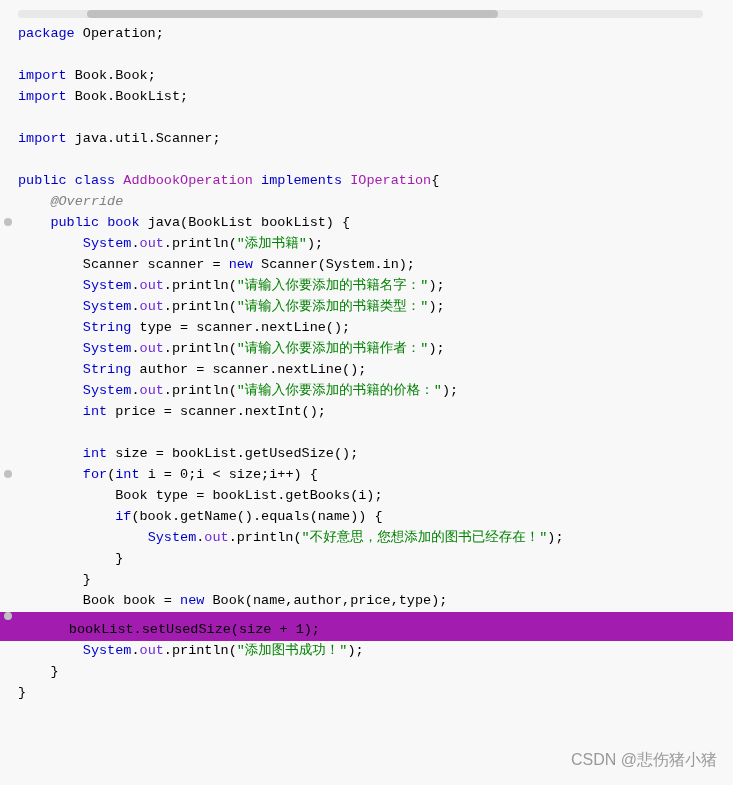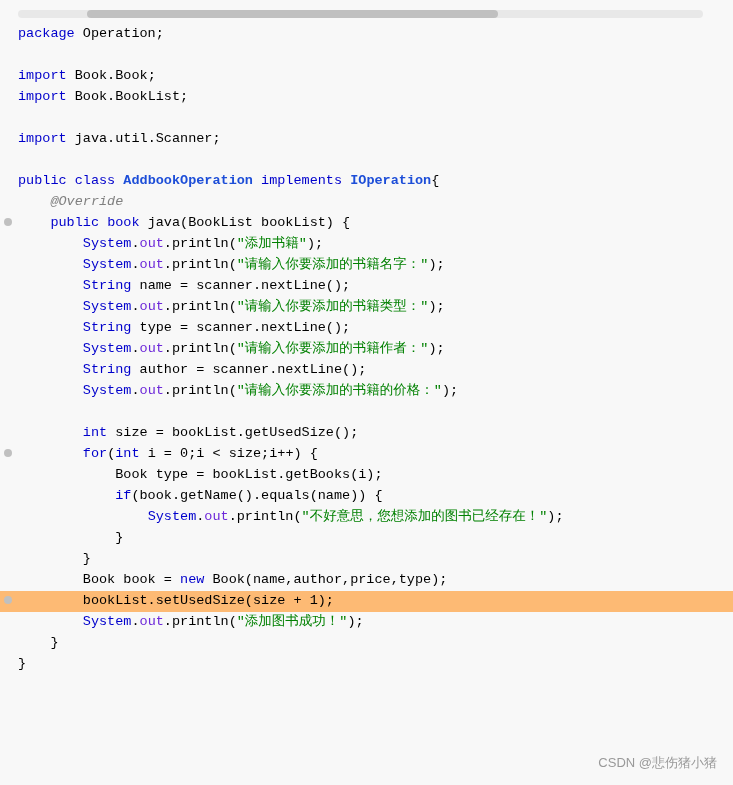--- a/index.html
+++ b/index.html
@@ -21,21 +21,22 @@
     }
     .code-line {
       display: flex;
       align-items: baseline;
       padding: 0 0 0 0;
       min-height: 21px;
       position: relative;
       justify-content: center;
     }
     .code-line.highlighted {
-      background: #fdba74;
+      background: #a21caf;
+      flex-direction: column;
     }
     .gutter {
       width: 14px;
       min-width: 14px;
       display: flex;
       align-items: center;
       justify-content: center;
       color: #aaa;
       font-size: 10px;
       padding-left: 2px;
@@ -47,34 +48,34 @@
       border-radius: 50%;
       display: inline-block;
     }
     .code-content {
       flex: 1;
       padding-left: 4px;
       white-space: pre;
     }
     .kw { color: #0000cc; font-weight: normal; }
     .type { color: #0000cc; }
-    .cls { color: #1d4ed8; font-weight: bold; }
+    .cls { color: #a21caf; }
     .str { color: #008000; }
     .annotation { color: #808080; font-style: italic; }
     .var { color: #000; }
     .method { color: #000; }
     .sys { color: #0000cc; }
     .out { color: #6d28d9; }
     .brand {
       position: absolute;
       bottom: 12px;
       right: 16px;
       color: #999;
       font-family: Arial, sans-serif;
-      font-size: 13px;
+      font-size: 16px;
     }
     .top-scroll {
       height: 8px;
       background: #e8e8e8;
       border-radius: 4px;
       margin: 0 30px 6px 18px;
     }
     .top-scroll-inner {
       height: 8px;
       background: #c0c0c0;
@@ -132,45 +133,49 @@
           <span class="gutter-dot"></span>
         </div>
         <div class="code-content"><span class="var">    </span><span class="kw">public </span><span class="type">book </span><span class="method">java</span><span class="var">(BookList bookList) {</span></div>
       </div>
       <div class="code-line">
         <div class="gutter"></div>
         <div class="code-content"><span class="var">        </span><span class="sys">System</span><span class="var">.</span><span class="out">out</span><span class="var">.println(</span><span class="str">"添加书籍"</span><span class="var">);</span></div>
       </div>
       <div class="code-line">
         <div class="gutter"></div>
+        <div class="code-content"><span class="var">        Scanner scanner = </span><span class="kw">new </span><span class="var">Scanner(System.in);</span></div>
+      </div>
+      <div class="code-line">
+        <div class="gutter"></div>
         <div class="code-content"><span class="var">        </span><span class="sys">System</span><span class="var">.</span><span class="out">out</span><span class="var">.println(</span><span class="str">"请输入你要添加的书籍名字："</span><span class="var">);</span></div>
       </div>
       <div class="code-line">
         <div class="gutter"></div>
-        <div class="code-content"><span class="var">        </span><span class="type">String </span><span class="var">name = scanner.nextLine();</span></div>
-      </div>
-      <div class="code-line">
-        <div class="gutter"></div>
         <div class="code-content"><span class="var">        </span><span class="sys">System</span><span class="var">.</span><span class="out">out</span><span class="var">.println(</span><span class="str">"请输入你要添加的书籍类型："</span><span class="var">);</span></div>
       </div>
       <div class="code-line">
         <div class="gutter"></div>
         <div class="code-content"><span class="var">        </span><span class="type">String </span><span class="var">type = scanner.nextLine();</span></div>
       </div>
       <div class="code-line">
         <div class="gutter"></div>
         <div class="code-content"><span class="var">        </span><span class="sys">System</span><span class="var">.</span><span class="out">out</span><span class="var">.println(</span><span class="str">"请输入你要添加的书籍作者："</span><span class="var">);</span></div>
       </div>
       <div class="code-line">
         <div class="gutter"></div>
         <div class="code-content"><span class="var">        </span><span class="type">String </span><span class="var">author = scanner.nextLine();</span></div>
       </div>
       <div class="code-line">
         <div class="gutter"></div>
         <div class="code-content"><span class="var">        </span><span class="sys">System</span><span class="var">.</span><span class="out">out</span><span class="var">.println(</span><span class="str">"请输入你要添加的书籍的价格："</span><span class="var">);</span></div>
+      </div>
+      <div class="code-line">
+        <div class="gutter"></div>
+        <div class="code-content"><span class="var">        </span><span class="type">int </span><span class="var">price = scanner.nextInt();</span></div>
       </div>
       <div class="code-line">
         <div class="gutter"></div>
         <div class="code-content">&nbsp;</div>
       </div>
       <div class="code-line">
         <div class="gutter"></div>
         <div class="code-content"><span class="var">        </span><span class="type">int </span><span class="var">size = bookList.getUsedSize();</span></div>
       </div>
       <div class="code-line">

